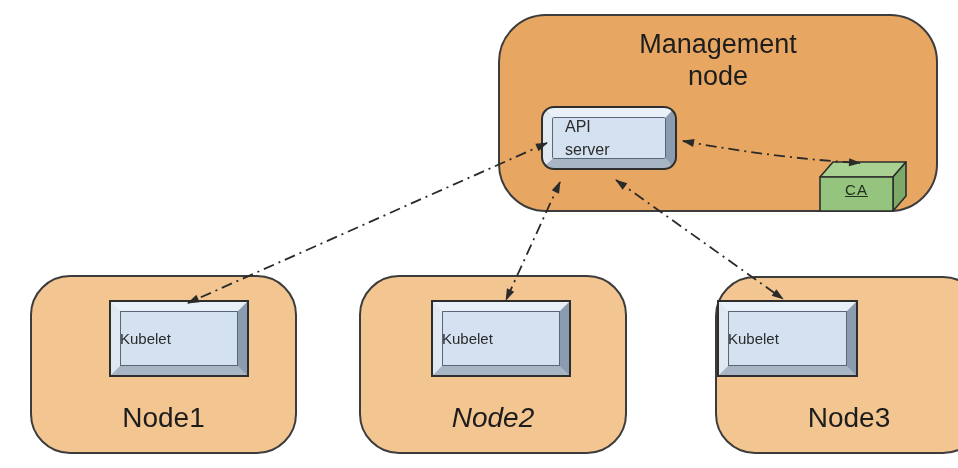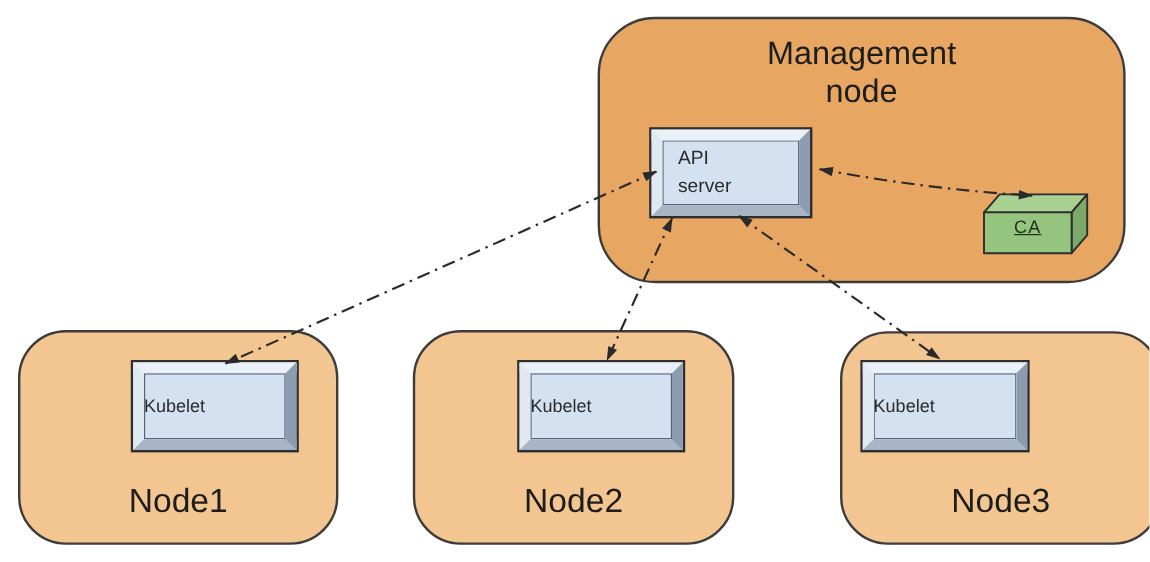--- a/index.html
+++ b/index.html
@@ -17,20 +17,21 @@
     box-sizing:border-box;
     border:2px solid #3c3c3c;
   }
   .mgmt{
     border-radius:48px;
     background:var(--mgmt-fill,#E7A763);
   }
   .worker{
     border-radius:40px;
     background:var(--node-fill,#F2C591);
+    margin-left:15px;
   }
   .mgmt-title{
     position:absolute;
     left:50%;top:13px;
     transform:translateX(-50%);
     width:185px;
     text-align:center;
     font-size:27px;
     line-height:1.18;
     color:var(--text,#1d1d1d);
@@ -83,35 +84,35 @@
     stroke:var(--arrow,#2A2A2A);
     stroke-width:1.8;
     stroke-dasharray:11 5 2 5;
   }
 </style>
 </head>
 <body>
 
 <div class="canvas">
 
-  <div class="group mgmt" style="left:498px;top:14px;width:440px;height:222px;">
+  <div class="group mgmt" style="left:498px;top:14px;width:440px;height:198px;">
     <div class="mgmt-title">Management node</div>
   </div>
 
   <div class="group worker" style="left:15px;top:275px;width:267px;height:179px;">
     <div class="node-label">Node1</div>
   </div>
-  <div class="group worker" style="left:344px;top:275px;width:268px;height:179px;">
+  <div class="group worker" style="left:344px;top:275px;width:268px;height:179px;font-style:italic;">
     <div class="node-label">Node2</div>
   </div>
   <div class="group worker" style="left:700px;top:276px;width:268px;height:178px;">
     <div class="node-label">Node3</div>
   </div>
 
-  <div class="bevel api" style="left:543px;top:108px;width:132px;height:72px;">
+  <div class="bevel api" style="left:543px;top:108px;width:132px;height:60px;border-radius:11px;">
     <span class="api-label">API server</span>
   </div>
 
   <div class="bevel" style="left:111px;top:302px;width:136px;height:73px;">
     <span>Kubelet</span>
   </div>
   <div class="bevel" style="left:433px;top:302px;width:136px;height:73px;">
     <span>Kubelet</span>
   </div>
   <div class="bevel" style="left:719px;top:302px;width:137px;height:73px;">

